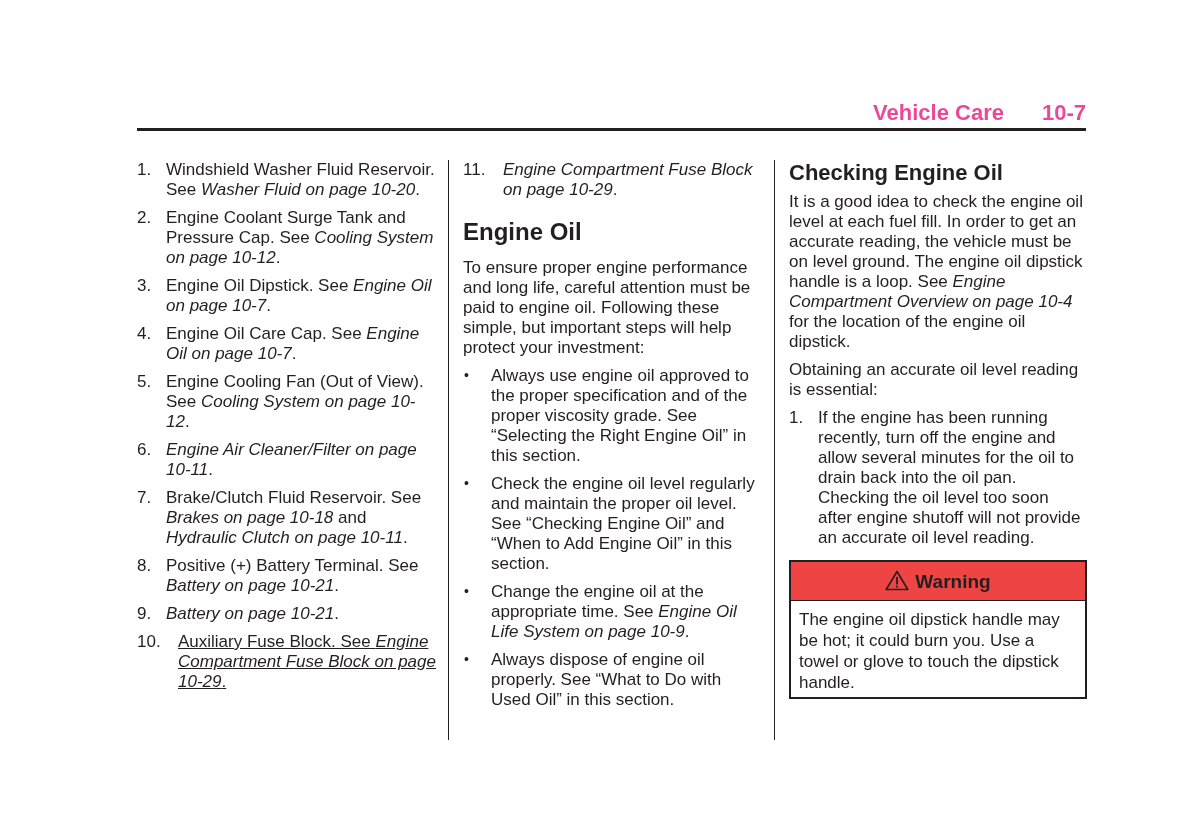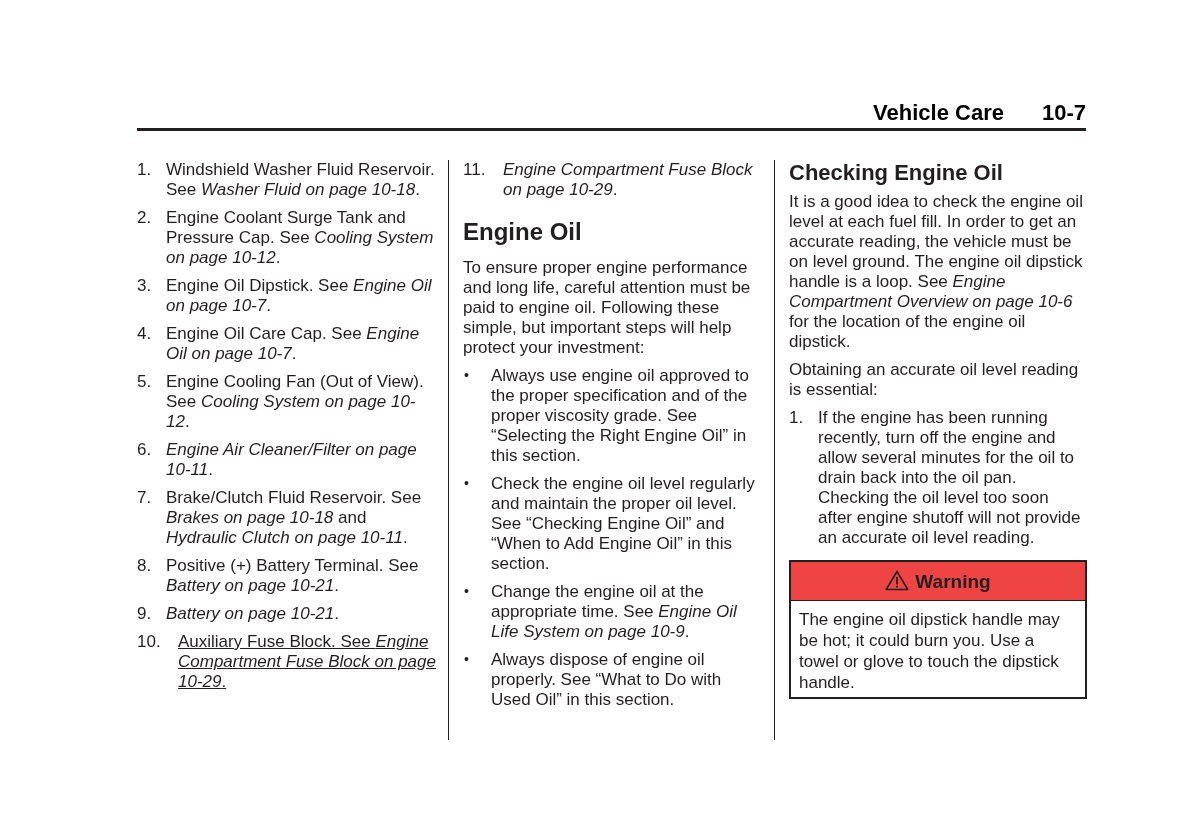--- a/index.html
+++ b/index.html
@@ -21,21 +21,21 @@
       top: 100px;
       width: 949px;
       height: 30px;
     }
     .header-title {
       position: absolute;
       right: 0;
       top: 0;
       font-size: 22px;
       font-weight: bold;
-      color: #000000;
+      color: #ec4899;
       white-space: nowrap;
     }
     .header-title .section { margin-right: 38px; }
     .header-rule {
       position: absolute;
       left: 137px;
       top: 128px;
       width: 949px;
       height: 3px;
       background: #231f20;
@@ -130,21 +130,21 @@
   </div>
 </div>
 <div class="header-rule"></div>
 
 <div class="vrule a"></div>
 <div class="vrule b"></div>
 
 <div class="col col1">
   <div class="num-item">
     <span class="num">1.</span>
-    <span>Windshield Washer Fluid Reservoir. See </span><i>Washer Fluid on page 10-18</i><span>.</span>
+    <span>Windshield Washer Fluid Reservoir. See </span><i>Washer Fluid on page 10-20</i><span>.</span>
   </div>
   <div class="num-item">
     <span class="num">2.</span>
     <span>Engine Coolant Surge Tank and Pressure Cap. See </span><i>Cooling System on page 10-12</i><span>.</span>
   </div>
   <div class="num-item">
     <span class="num">3.</span>
     <span>Engine Oil Dipstick. See </span><i>Engine Oil on page 10-7</i><span>.</span>
   </div>
   <div class="num-item">
@@ -198,21 +198,21 @@
   </div>
   <div class="bullet">
     <span class="dot">•</span>
     <span>Always dispose of engine oil properly. See “What to Do with Used Oil” in this section.</span>
   </div>
 </div>
 
 <div class="col col3">
   <div class="h2">Checking Engine Oil</div>
   <div class="para">
-    <span>It is a good idea to check the engine oil level at each fuel fill. In order to get an accurate reading, the vehicle must be on level ground. The engine oil dipstick handle is a loop. See </span><i>Engine Compartment Overview on page 10-6</i><span> for the location of the engine oil dipstick.</span>
+    <span>It is a good idea to check the engine oil level at each fuel fill. In order to get an accurate reading, the vehicle must be on level ground. The engine oil dipstick handle is a loop. See </span><i>Engine Compartment Overview on page 10-4</i><span> for the location of the engine oil dipstick.</span>
   </div>
   <div class="para">Obtaining an accurate oil level reading is essential:</div>
   <div class="num-item">
     <span class="num">1.</span>
     <span>If the engine has been running recently, turn off the engine and allow several minutes for the oil to drain back into the oil pan. Checking the oil level too soon after engine shutoff will not provide an accurate oil level reading.</span>
   </div>
   <div class="warning">
     <div class="warning-head">
       <svg width="24" height="21" viewBox="0 0 24 21">
         <path d="M12 1.5 L22.8 19.5 L1.2 19.5 Z" fill="none" stroke="#231f20" stroke-width="1.6" stroke-linejoin="round"></path>

